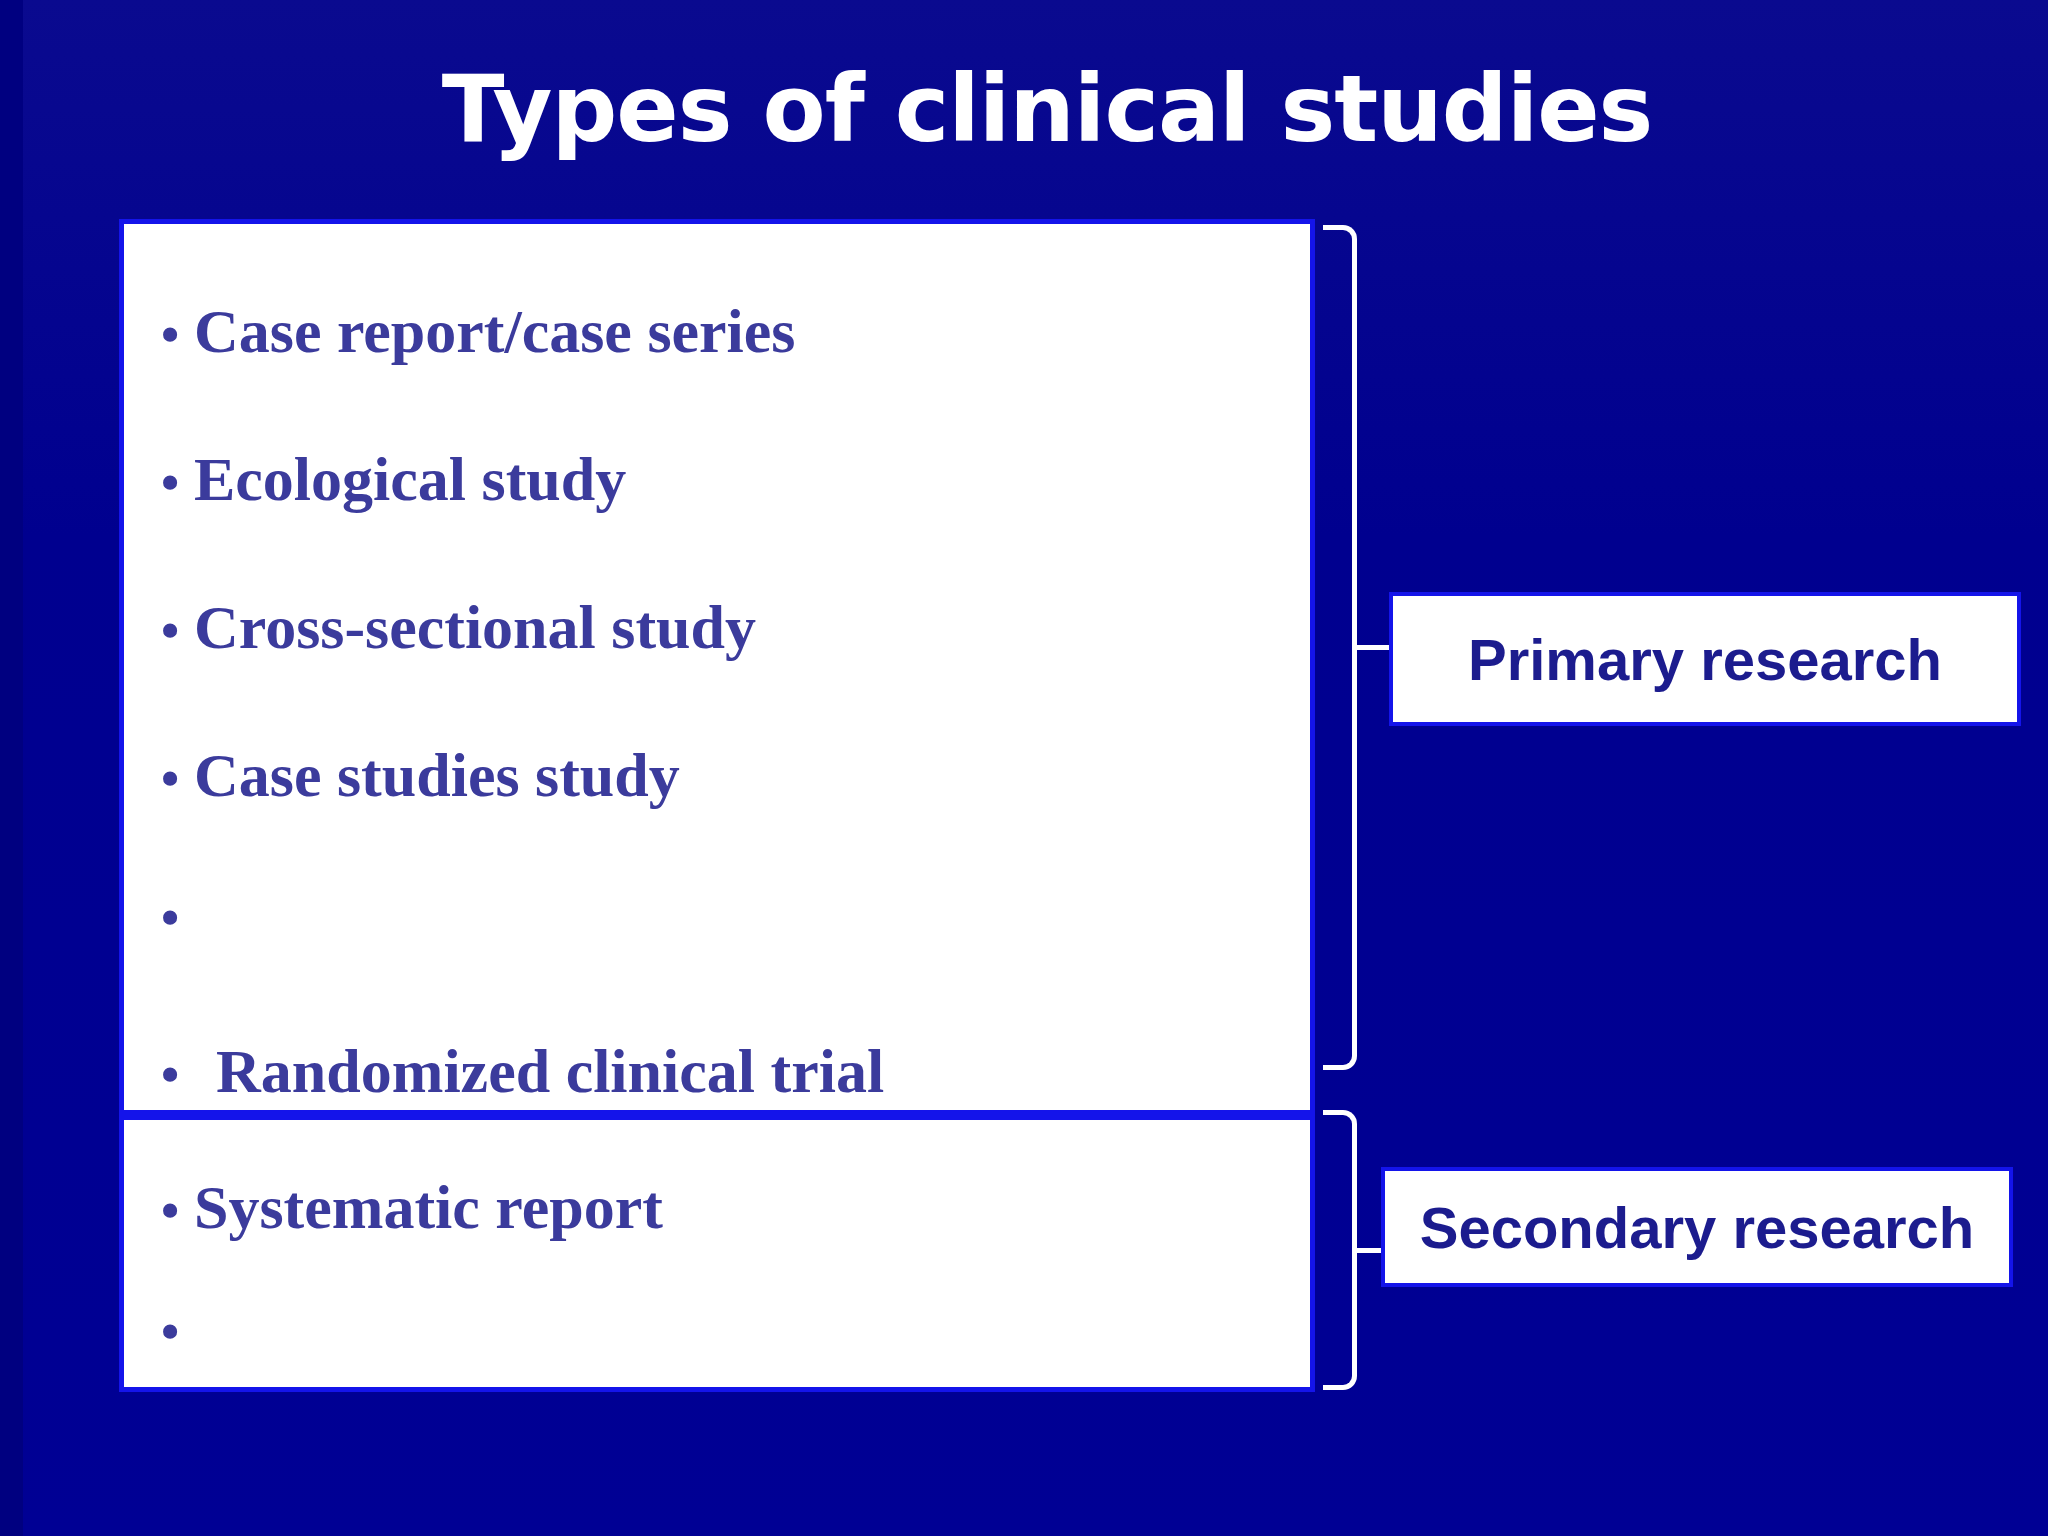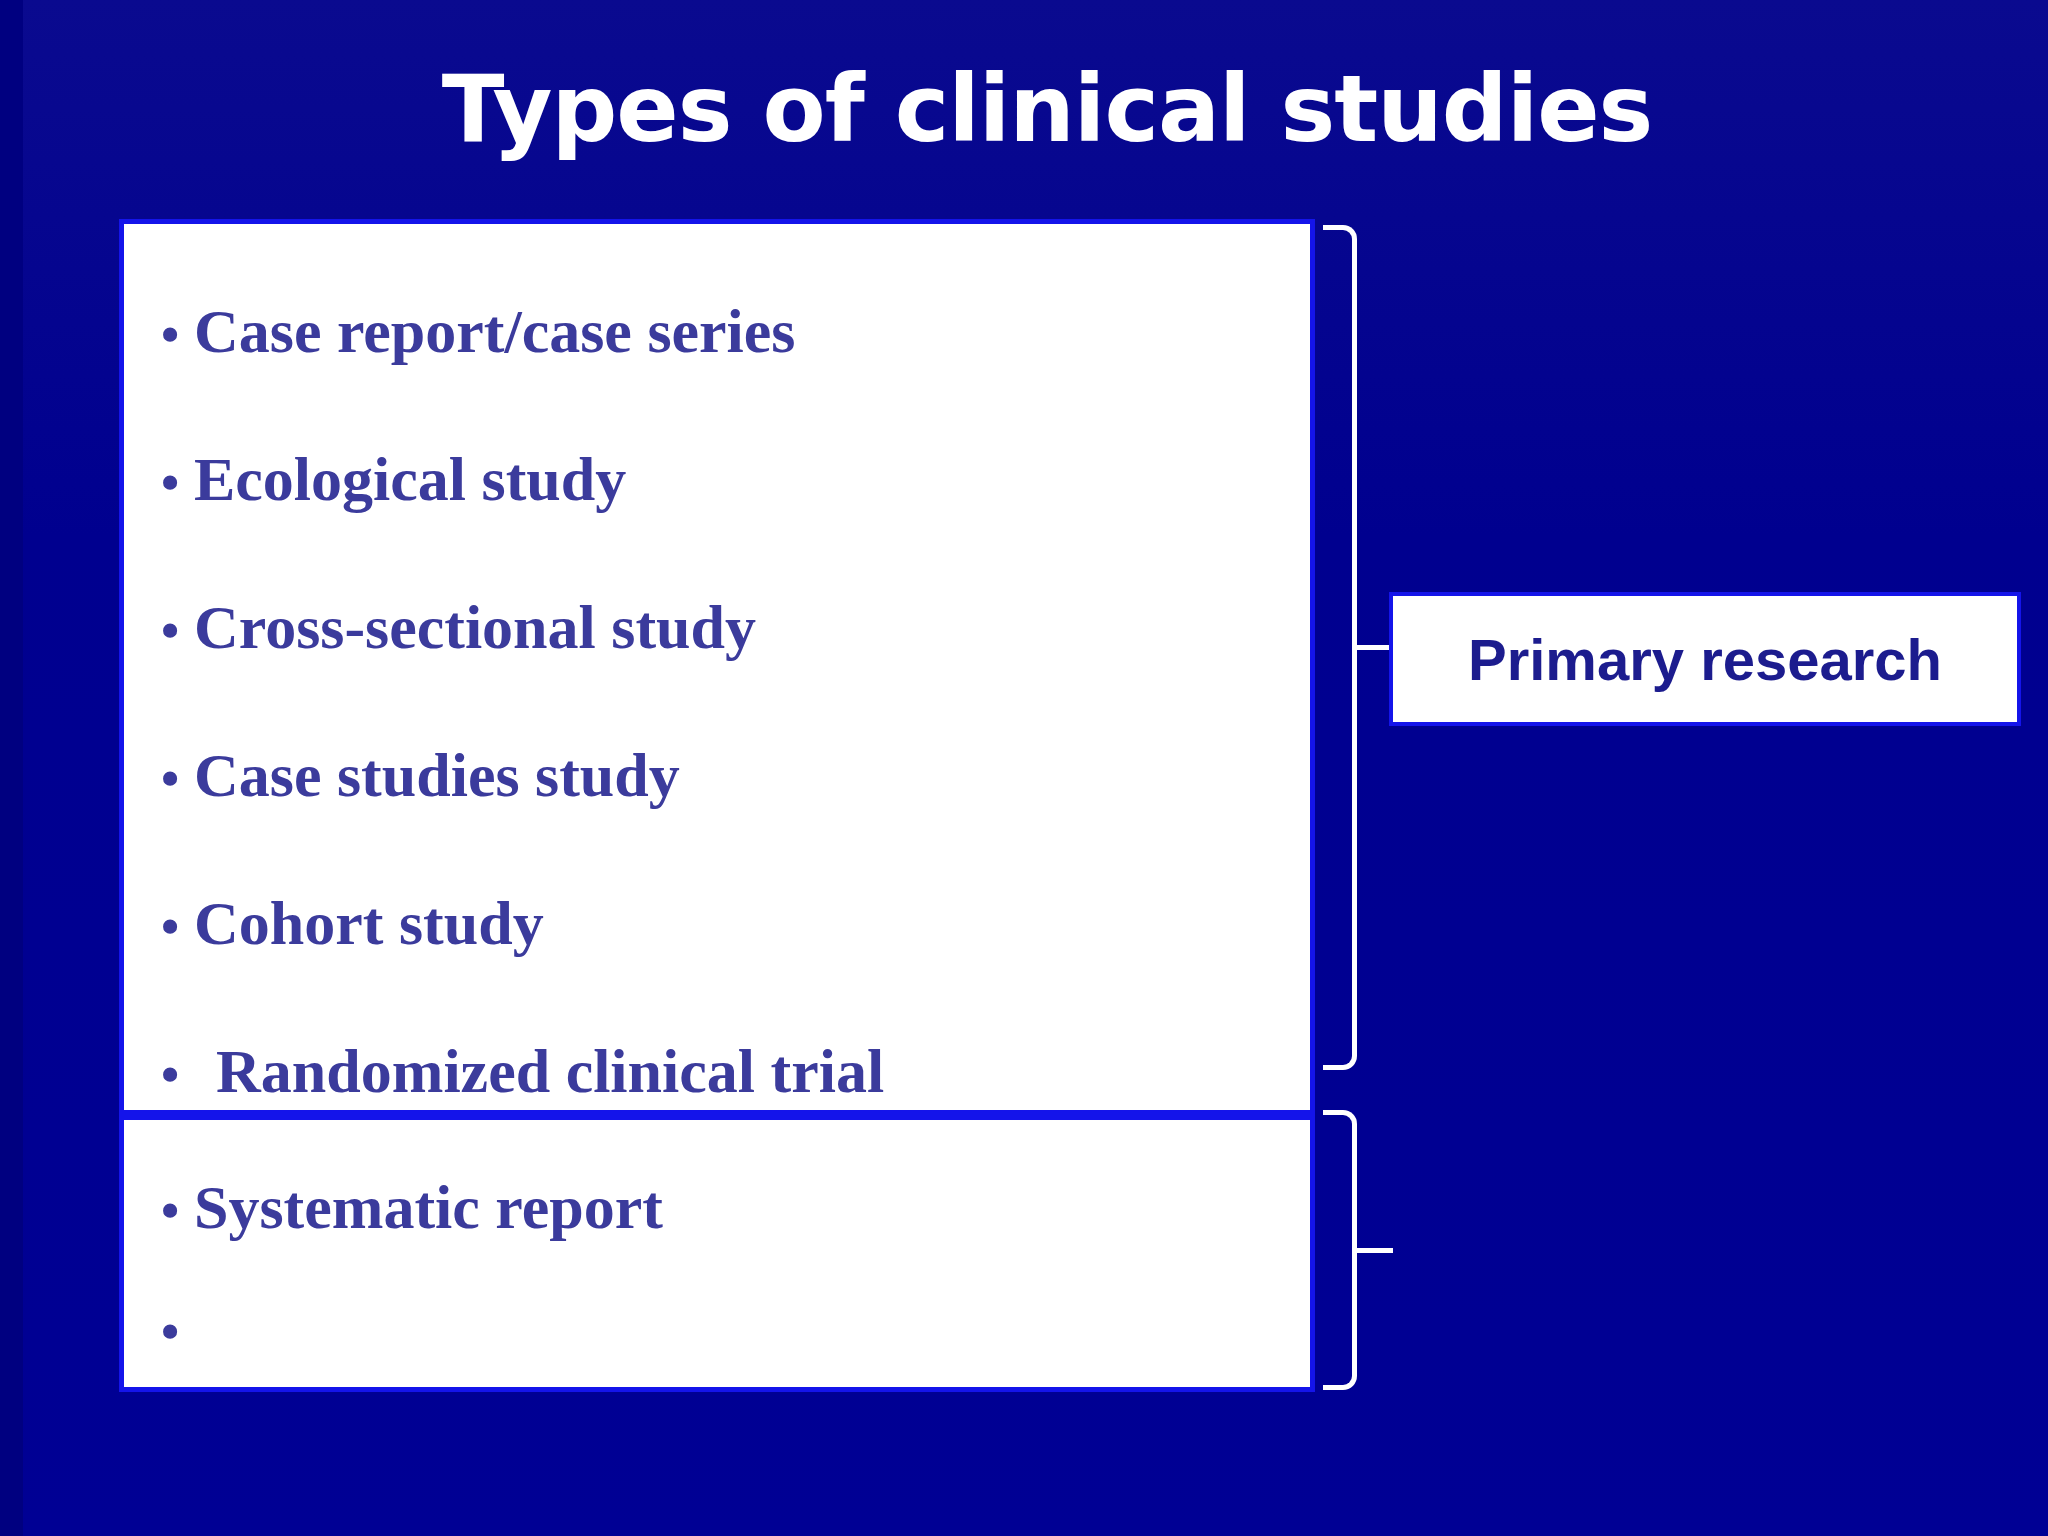--- a/index.html
+++ b/index.html
@@ -178,21 +178,20 @@
         <span class="bullet-text">Cross-sectional study</span>
       </div>
 
       <div class="bullet-item" style="top:520px;">
         <span class="bullet-dot">•</span>
         <span class="bullet-text">Case studies study</span>
       </div>
 
       <div class="bullet-item" style="top:668px;">
         <span class="bullet-dot">•</span>
-        <span class="bullet-text">Cohort study</span>
       </div>
 
       <div class="bullet-item" style="top:816px;">
         <span class="bullet-dot">•</span>
         <span class="bullet-text indented">Randomized clinical trial</span>
       </div>
 
     </div>
   </div>
 
@@ -212,14 +211,15 @@
   </div>
 
   <div id="bracket-primary" class="bracket"></div>
   <div id="tick-primary" class="bracket-tick"></div>
 
   <div id="bracket-secondary" class="bracket"></div>
   <div id="tick-secondary" class="bracket-tick"></div>
 
   <div id="label-primary" class="label-box">Primary research</div>
 
+  <div id="label-secondary" class="label-box">Secondary research</div>
 
 </div>
 
 </body></html>

